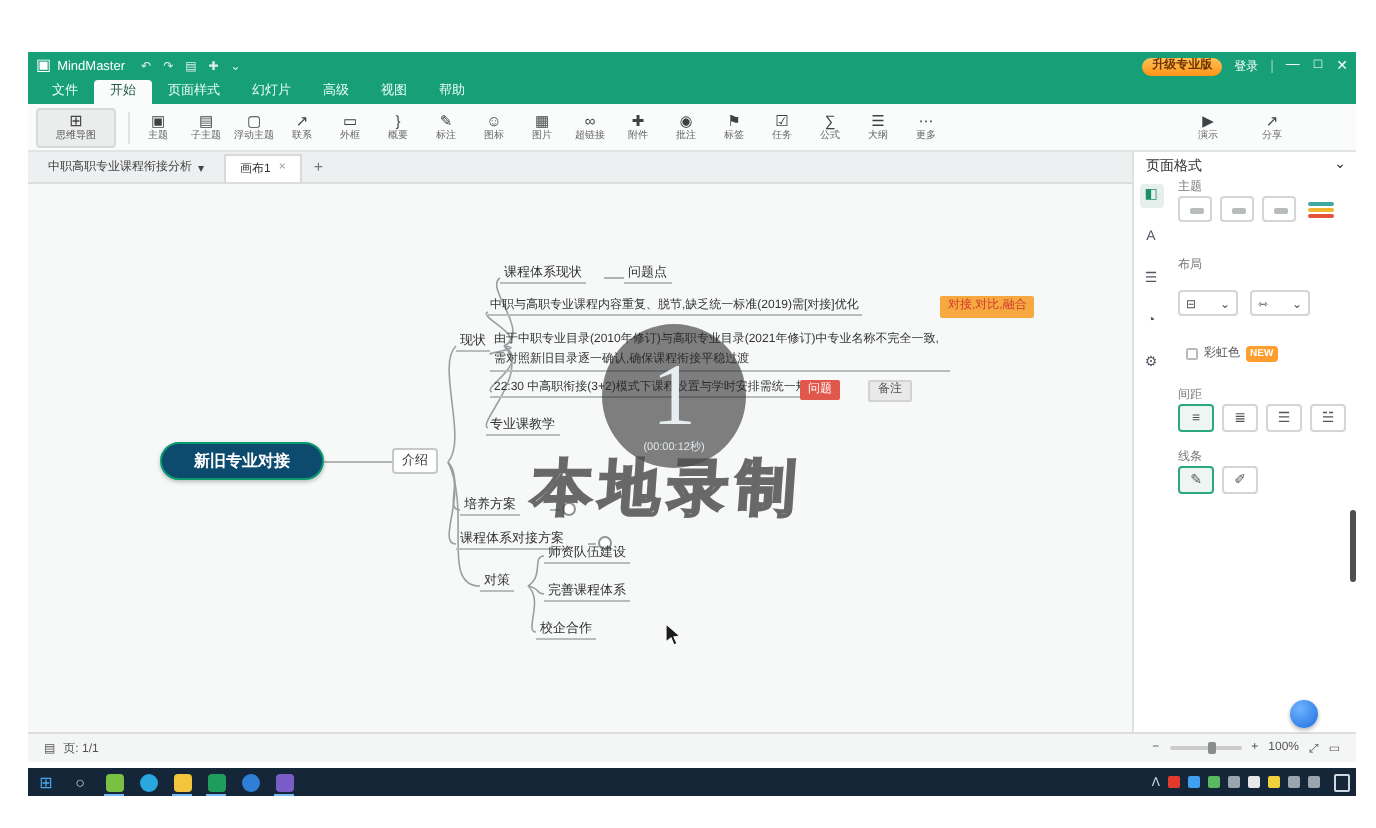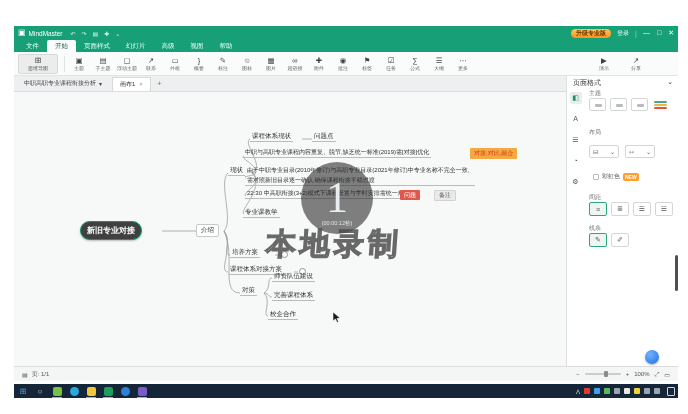--- a/index.html
+++ b/index.html
@@ -43,21 +43,21 @@
   .addtab { font-size:8px; color:#777; margin-left:6px; }
 
   .canvas { position:absolute; left:0; top:16px; width:552px; height:274px; background:#f7f8f8; overflow:hidden; }
   .links { position:absolute; left:0; top:0; z-index:1; }
   .links path { stroke:#9aa0a2; stroke-width:.8; fill:none; }
 
   .node, .lnode, .blabel { position:absolute; z-index:2; font-size:6.5px; color:#333; white-space:nowrap; }
   .node { background:#fff; border:1px solid #c6c9ca; border-radius:2px; padding:1px 4px; }
   .lnode { background:transparent; border-bottom:1px solid #b9bcbd; padding:0 2px; }
   .blabel { padding:0 2px; border-bottom:1px solid #b9bcbd; }
-  .root { position:absolute; z-index:2; left:66px; top:129px; width:62px; height:19px; background:#404040; border:1.5px solid #0a9a70; border-radius:10px; color:#fff; font-size:8px; font-weight:bold; display:flex; align-items:center; justify-content:center; box-shadow:0 1px 2px rgba(0,0,0,.25); }
+  .root { position:absolute; z-index:2; left:66px; top:129px; width:82px; height:19px; background:#0c4a6e; border:1.5px solid #0a9a70; border-radius:10px; color:#fff; font-size:8px; font-weight:bold; display:flex; align-items:center; justify-content:center; box-shadow:0 1px 2px rgba(0,0,0,.25); }
   .para { white-space:normal; width:230px; line-height:10px; border-bottom:1px solid #b9bcbd; }
   .tag-orange { position:absolute; z-index:2; left:456px; top:56px; background:#f7a941; color:#cf3a2b; font-size:6px; line-height:11px; padding:0 4px; border-radius:1px; }
   .tag-red { position:absolute; z-index:2; left:386px; top:98px; background:#e2574c; color:#fff; font-size:6px; line-height:10px; padding:0 4px; border-radius:1px; }
   .tag-gray { position:absolute; z-index:2; left:420px; top:98px; background:#e9e9e9; border:1px solid #d2d2d2; color:#555; font-size:6px; line-height:9px; padding:0 4px; border-radius:1px; }
   .ccirc { position:absolute; z-index:2; width:7px; height:7px; border:1px solid #8f9496; border-radius:50%; background:#fff; }
 
   
   .wm-circle { position:absolute; z-index:3; left:287px; top:70px; width:72px; height:72px; border-radius:50%; background:rgba(38,38,40,.58); display:flex; align-items:center; justify-content:center; }
   .wm-digit { color:#e8eef0; font-size:44px; font-family:"Liberation Serif", serif; line-height:44px; }
   .wm-count { position:absolute; bottom:7px; left:0; width:100%; text-align:center; color:#dfe6e8; font-size:5.5px; }

